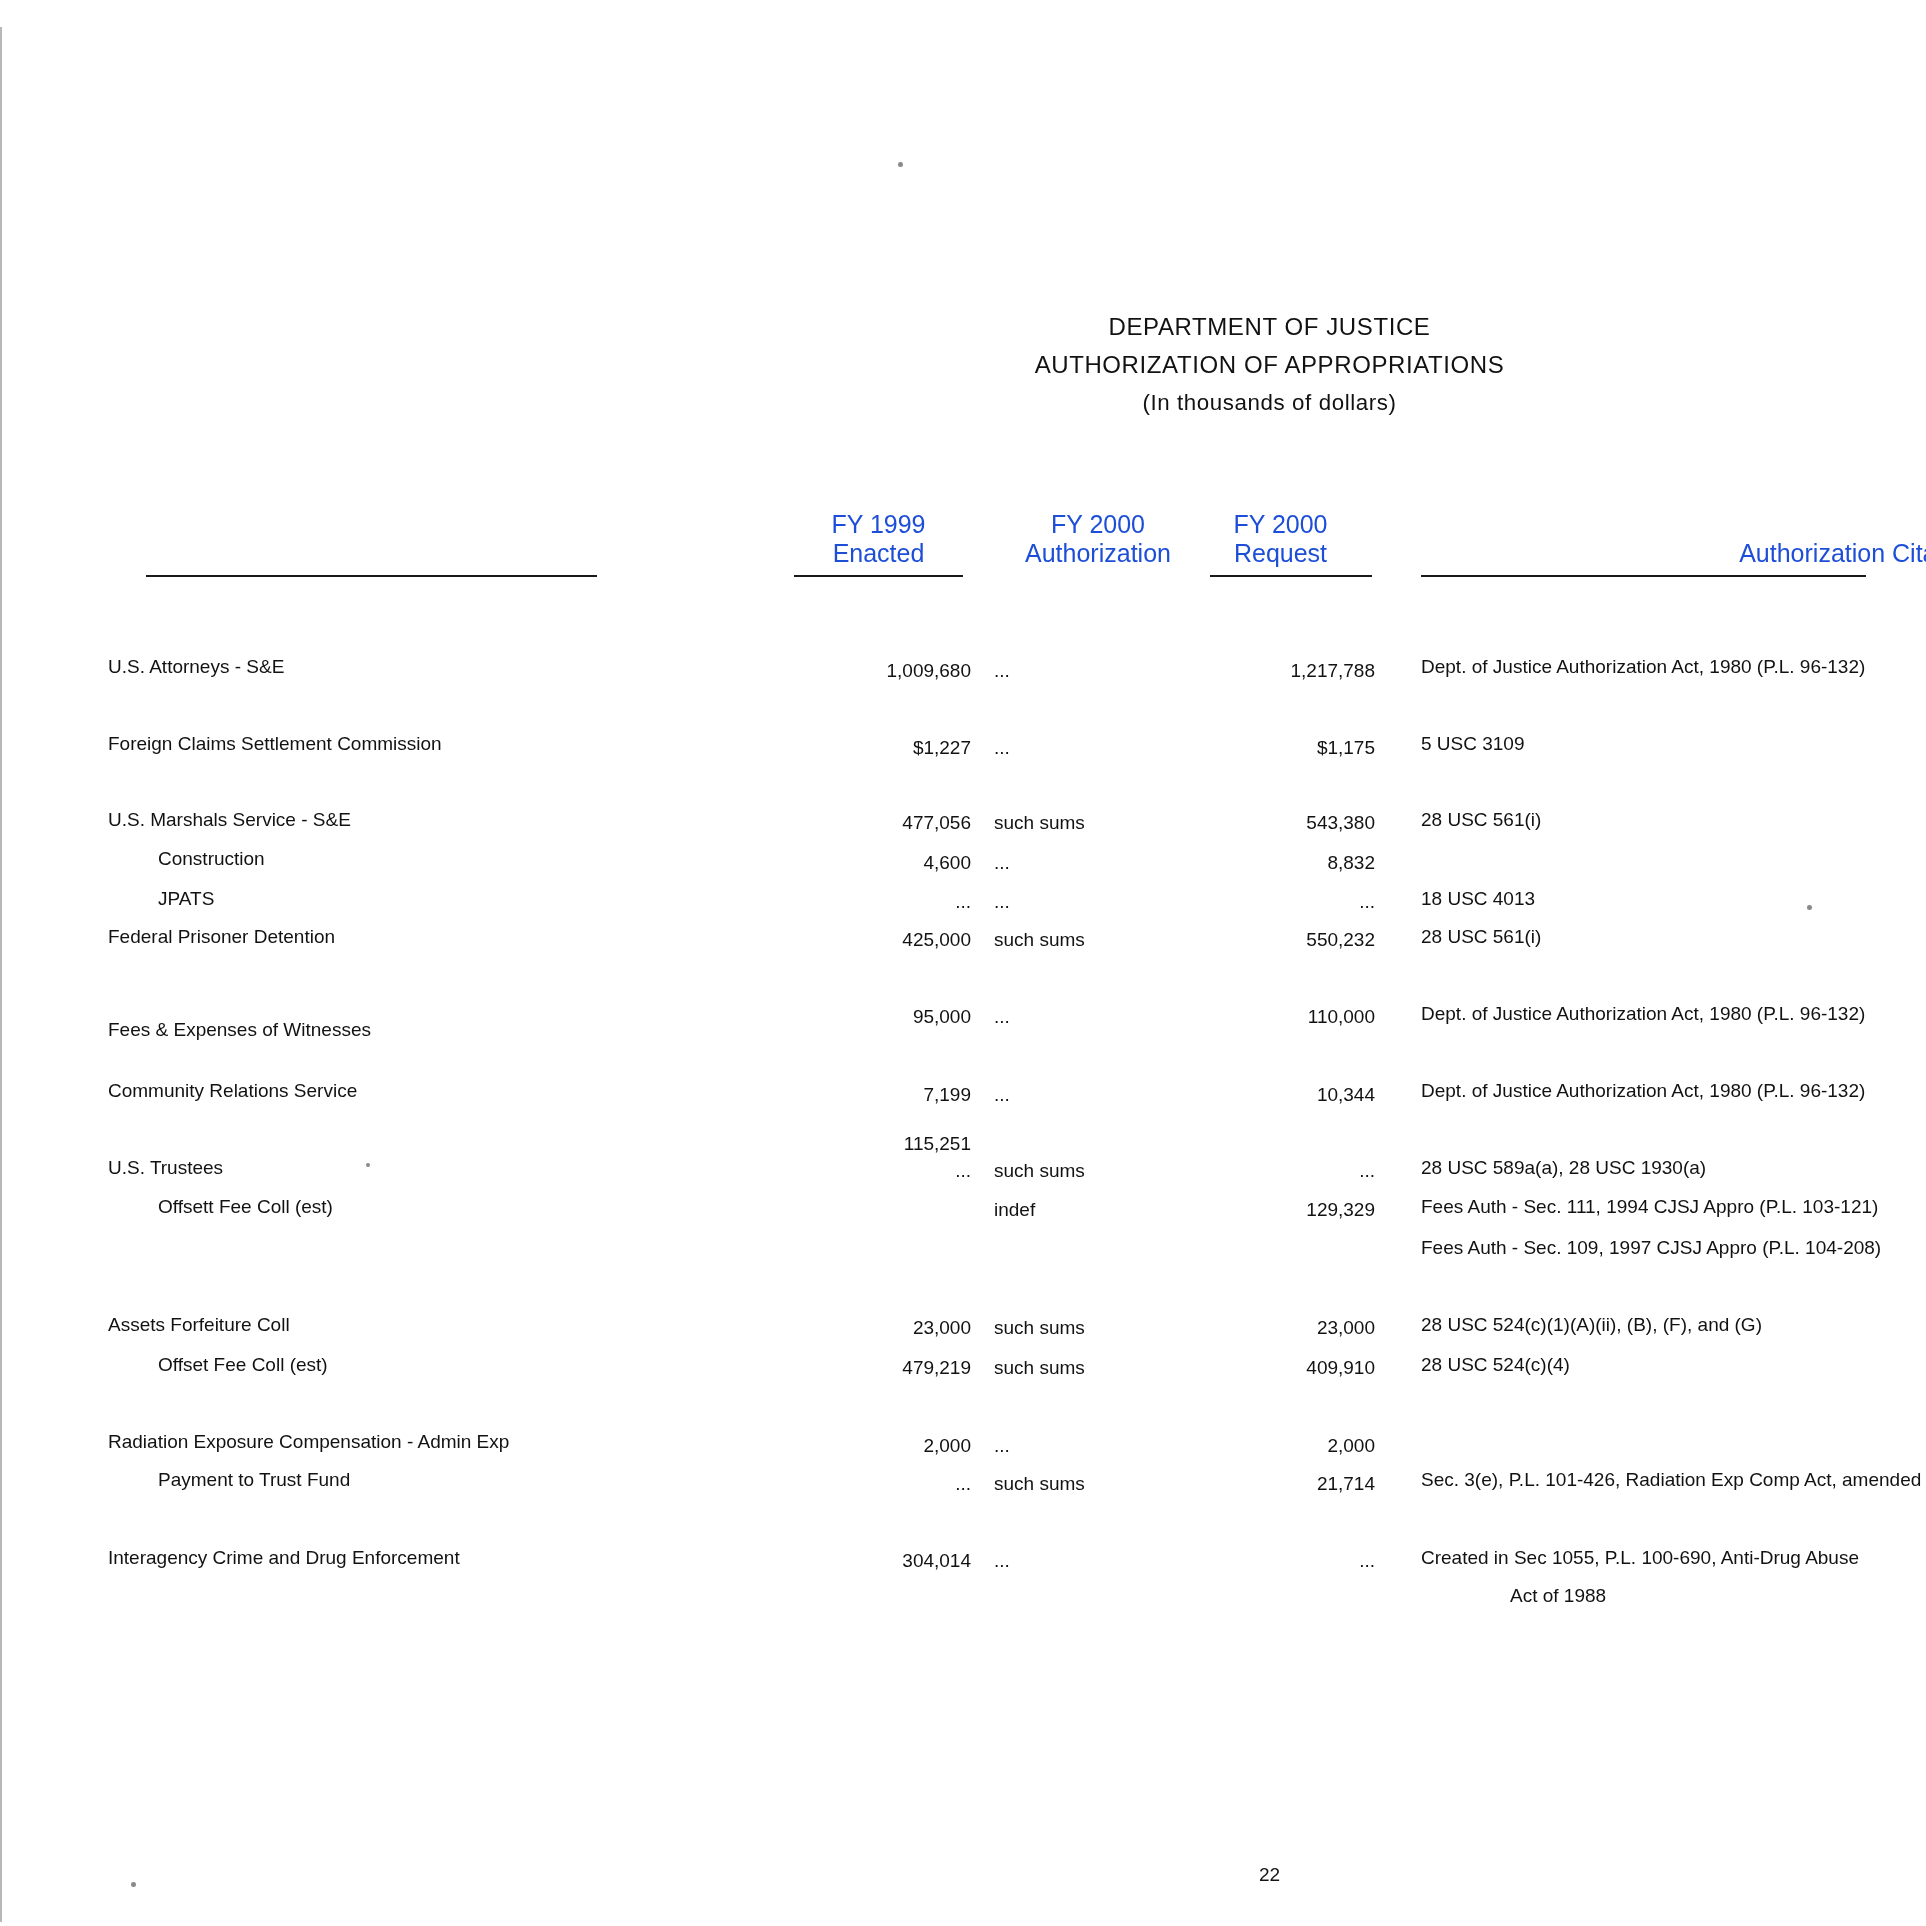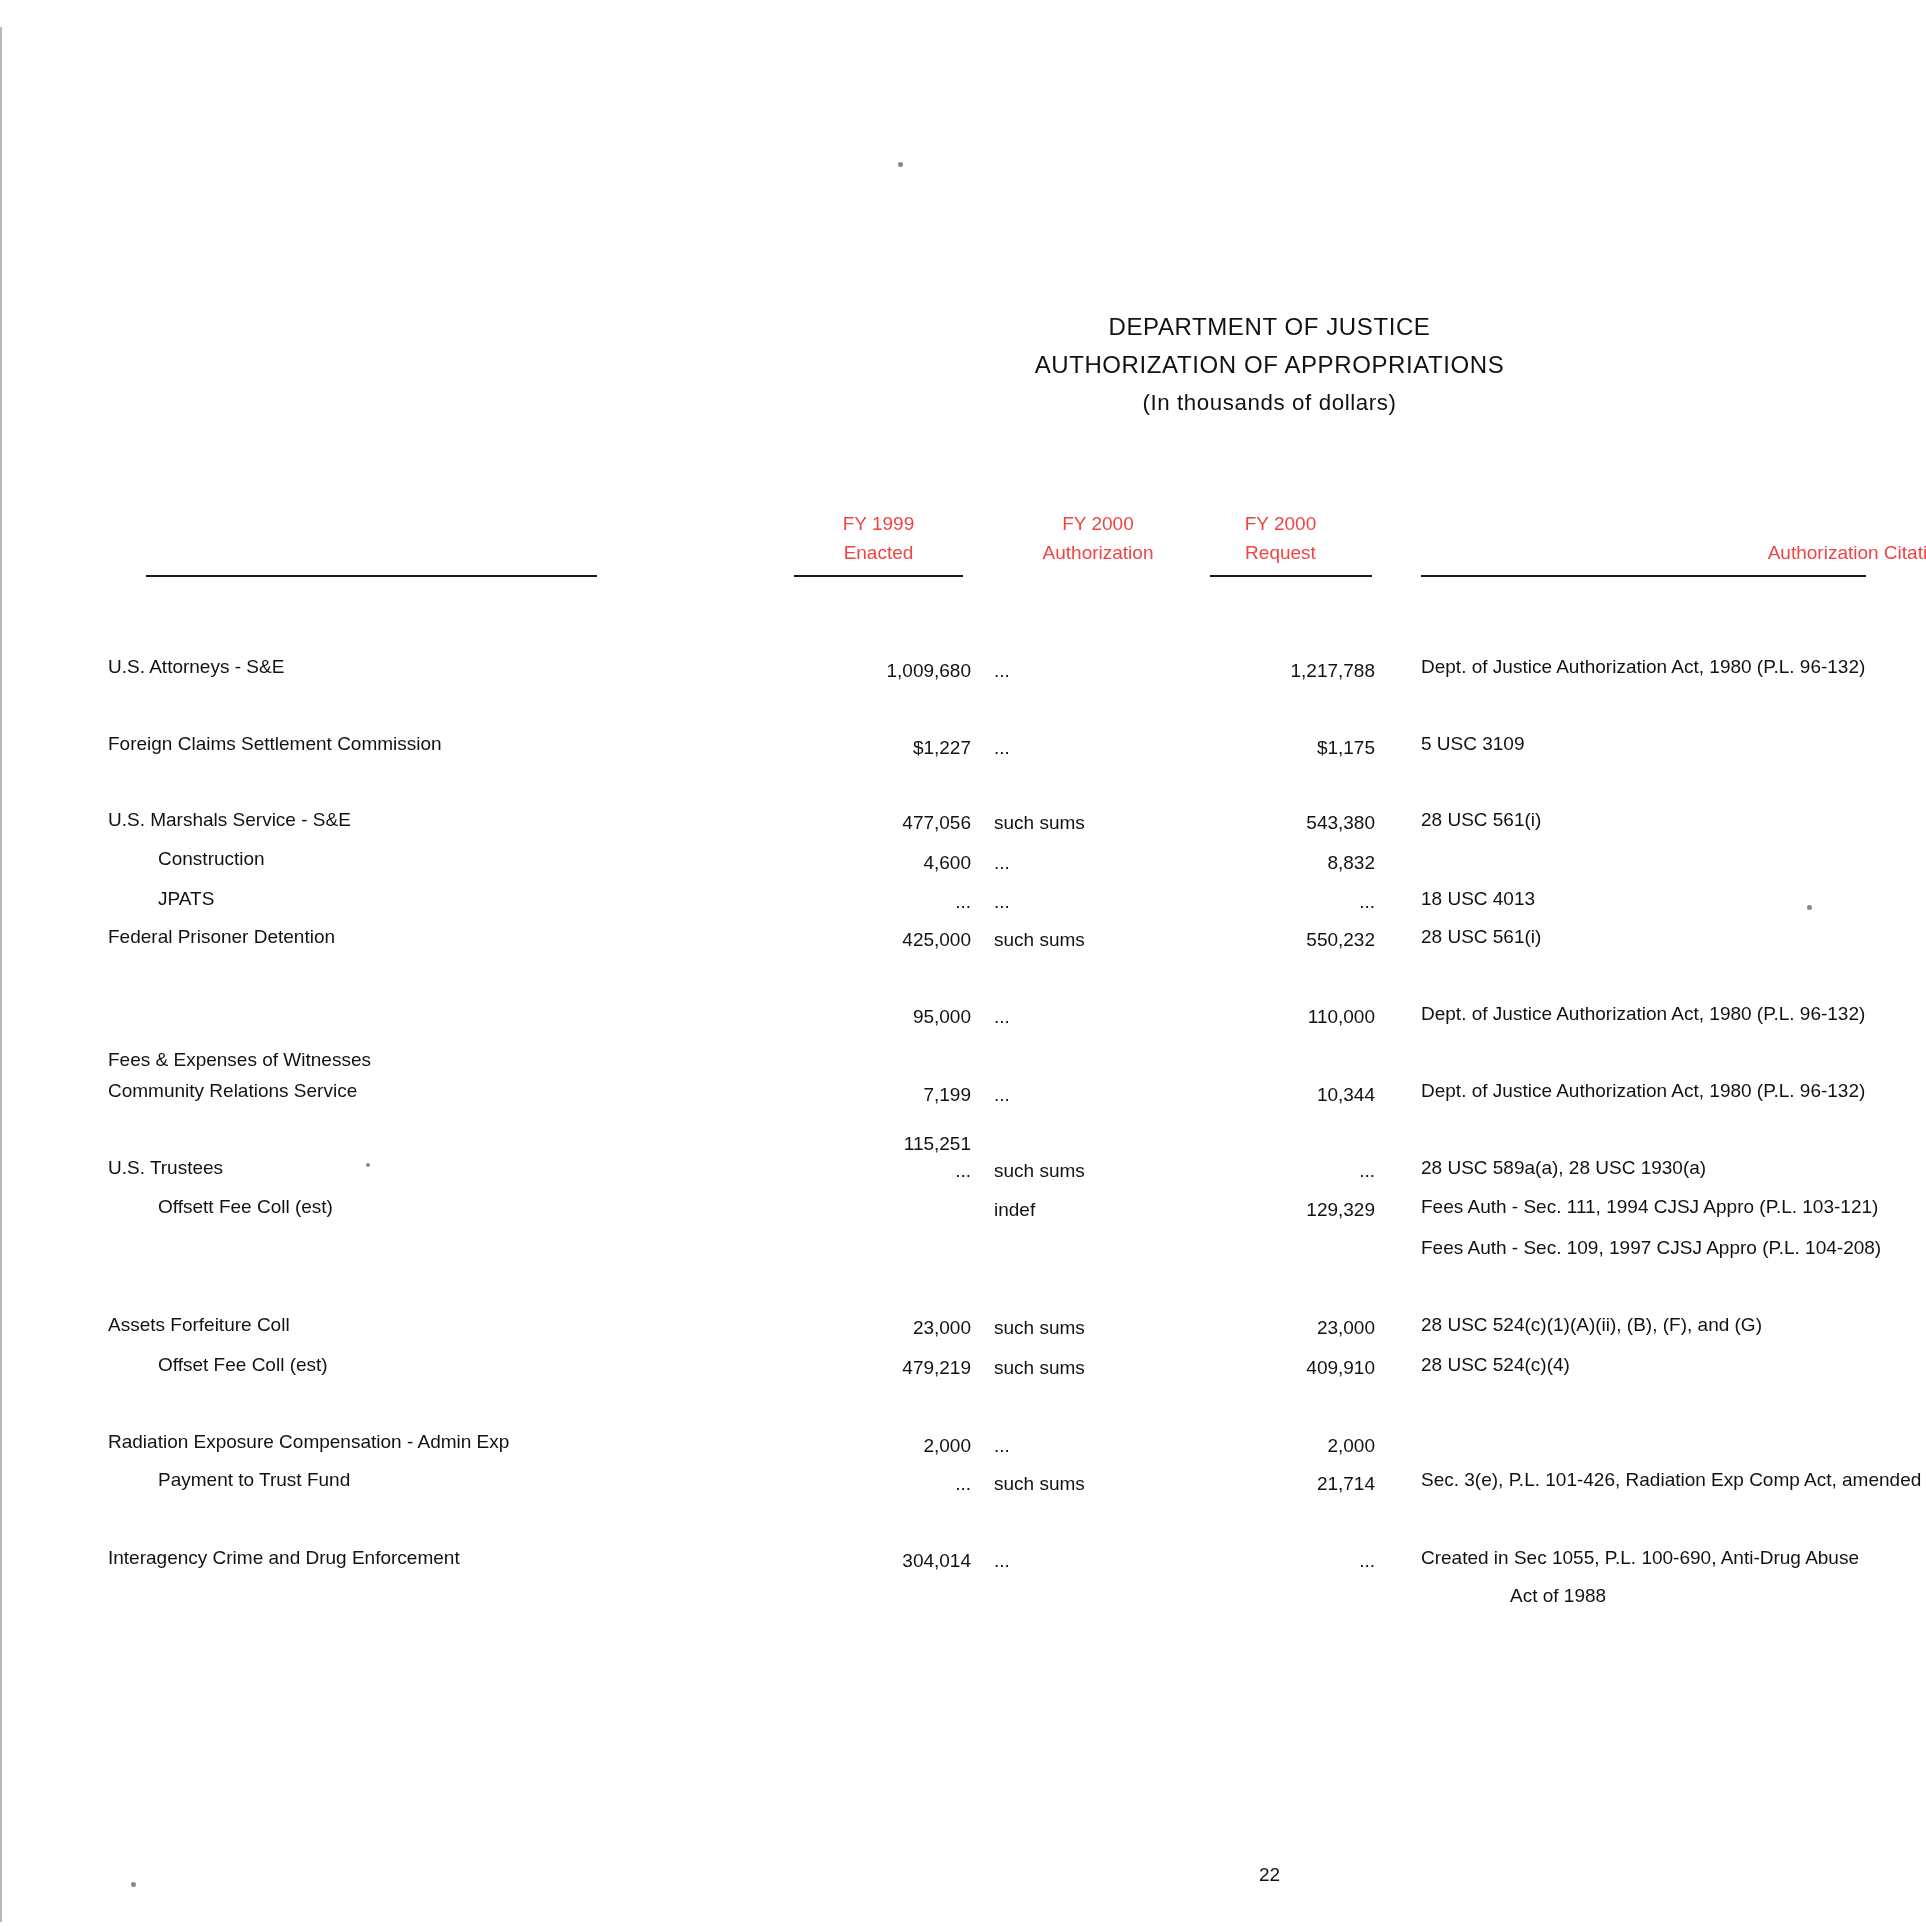--- a/index.html
+++ b/index.html
@@ -56,23 +56,23 @@
 
   
   .col-account   { left: 108px;  width: 678px; }
   .col-enacted   { left: 786px; width: 185px;  text-align: right; }
   .col-auth      { left: 994px; width: 208px;  text-align: left; }
   .col-request   { left: 1186px; width: 189px;  text-align: right; }
   .col-citation  { left: 1421px; width: 874px; text-align: left; }
 
   .hdr {
     position: absolute;
-    font-size: 19px;
+    font-size: 25px;
     line-height: 28.5px;
-    color: #ef4444;
+    color: #1d4ed8;
   }
   .hdr-center { text-align: center; }
 
   .rule {
     position: absolute;
     height: 1.5px;
     background: #1a1a1a;
   }
 
   .cell {
@@ -156,21 +156,21 @@
         <div class="cell col-account indent-1" style="top: 887px;">JPATS</div>
         <div class="cell col-enacted r" style="top: 890px;">...</div>
         <div class="cell col-auth" style="top: 890px;">...</div>
         <div class="cell col-request r" style="top: 890px;">...</div>
         <div class="cell col-citation" style="top: 887px;">18 USC  4013</div>
         <div class="cell col-account" style="top: 925px;">Federal Prisoner Detention</div>
         <div class="cell col-enacted r" style="top: 928px;">425,000</div>
         <div class="cell col-auth" style="top: 928px;">such sums</div>
         <div class="cell col-request r" style="top: 928px;">550,232</div>
         <div class="cell col-citation" style="top: 925px;">28 USC 561(i)</div>
-        <div class="cell col-account" style="top: 1048px;">Fees &amp; Expenses of Witnesses</div>
+        <div class="cell col-account" style="top: 1018px;">Fees &amp; Expenses of Witnesses</div>
         <div class="cell col-enacted r" style="top: 1005px;">95,000</div>
         <div class="cell col-auth" style="top: 1005px;">...</div>
         <div class="cell col-request r" style="top: 1005px;">110,000</div>
         <div class="cell col-citation" style="top: 1002px;">Dept. of Justice Authorization Act, 1980 (P.L. 96-132)</div>
         <div class="cell col-account" style="top: 1079px;">Community Relations Service</div>
         <div class="cell col-enacted r" style="top: 1083px;">7,199</div>
         <div class="cell col-auth" style="top: 1083px;">...</div>
         <div class="cell col-request r" style="top: 1083px;">10,344</div>
         <div class="cell col-citation" style="top: 1079px;">Dept. of Justice Authorization Act, 1980 (P.L. 96-132)</div>
         <div class="cell col-account" style="top: 1156px;">U.S. Trustees</div>

